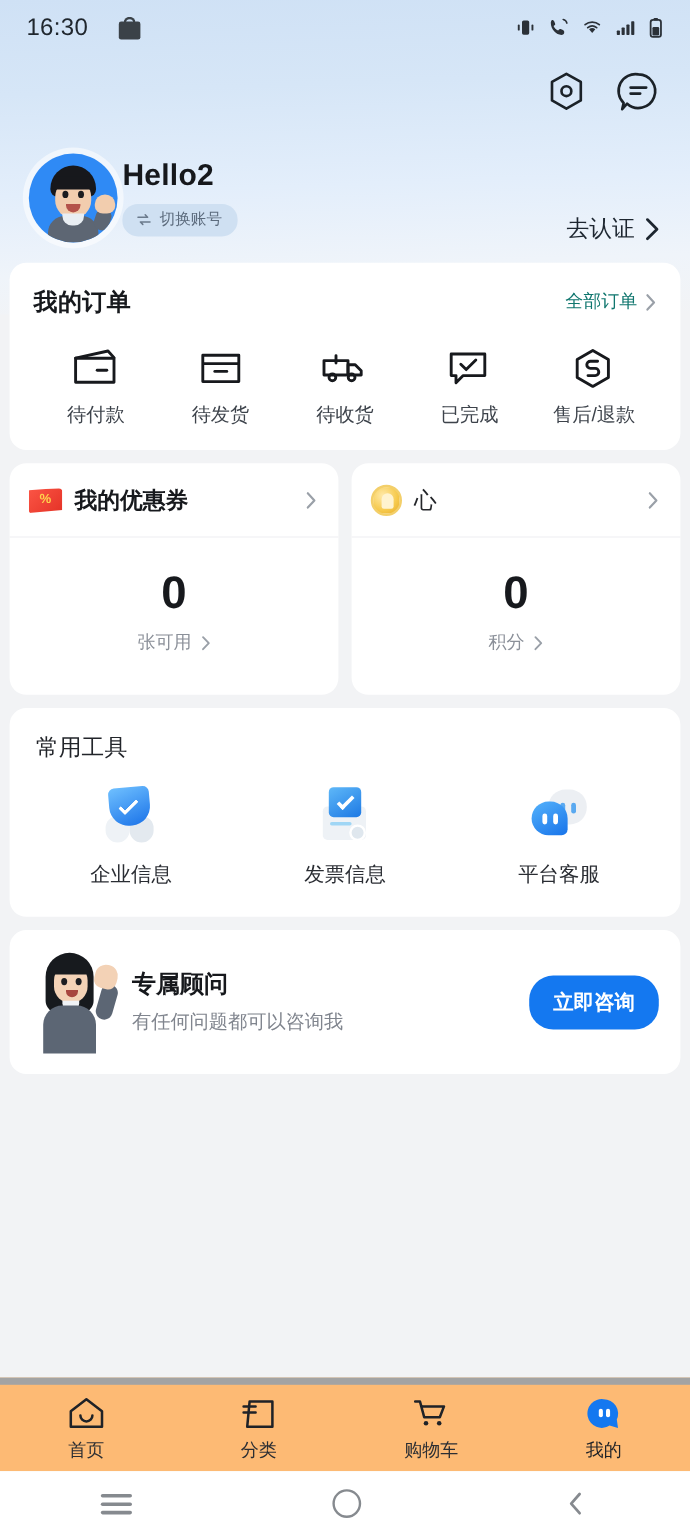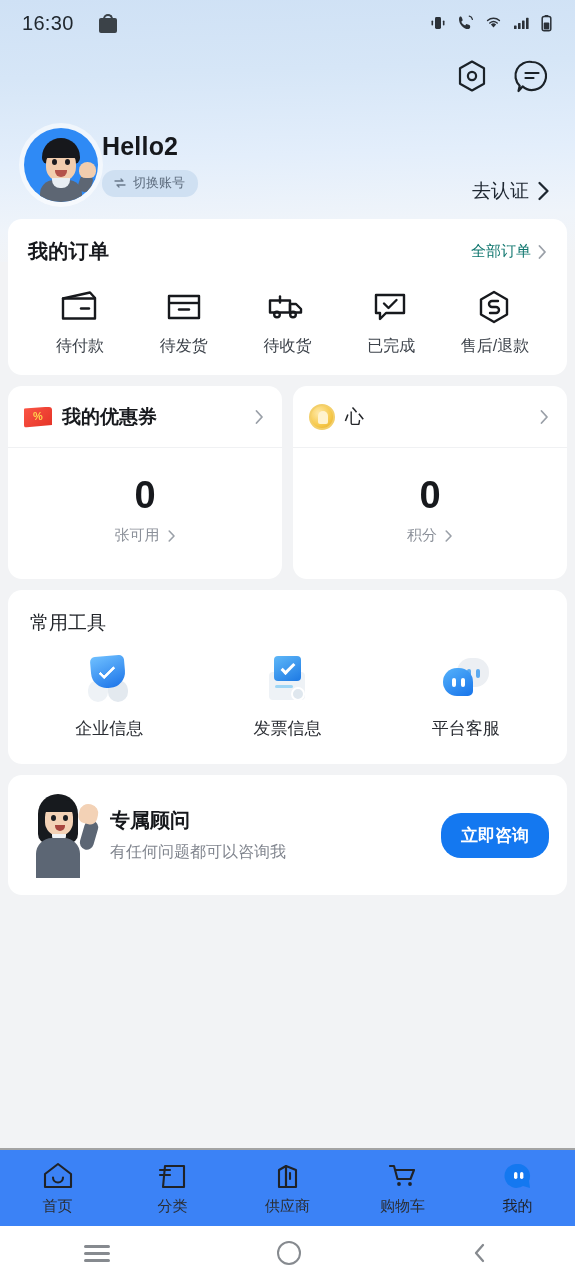--- a/index.html
+++ b/index.html
@@ -170,21 +170,21 @@
   .ad-hand { position:absolute; right:0px; top:12px; width:19px; height:20px; background:#f3d2b6; border-radius:9px 9px 7px 7px; transform:rotate(14deg); }
   .adv-txt { flex:1; }
   .adv-title { font-size:20px; font-weight:700; color:#16181c; }
   .adv-sub { font-size:16px; color:#80858e; margin-top:8px; }
   .adv-btn { background:#1478f0; color:#fff; font-size:17px; font-weight:700;
              padding:11px 20px; border-radius:20px; border:none; white-space:nowrap; }
 
   
   .tabbar {
     position:absolute; left:0; right:0; bottom:54px; height:78px;
-    background:#3b82f6; border-top:2px solid #a3a3a3;
+    background:#fdba74; border-top:6px solid #a3a3a3;
     display:flex; align-items:center; z-index:3;
   }
   .tab { flex:1; display:flex; flex-direction:column; align-items:center; gap:6px; }
   .tab-lab { font-size:15px; color:#2b2e33; }
   .tab.active .tab-lab { color:#1f2227; }
 
   
   .androidnav {
     position:absolute; left:0; right:0; bottom:0; height:54px;
     background:#fff; display:flex; align-items:center; justify-content:space-around; z-index:3;
@@ -463,28 +463,20 @@
     </div>
 
     <div class="tab">
       <svg width="34" height="30" viewBox="0 0 34 30">
         <path d="M9 5h19v21H7z" fill="none" stroke="#1f2227" stroke-width="2.1" stroke-linejoin="round"></path>
         <path d="M4 9h10M4 14h10" stroke="#1f2227" stroke-width="2.1" stroke-linecap="round"></path>
       </svg>
       <span class="tab-lab">分类</span>
     </div>
 
-    <div class="tab">
-      <svg width="34" height="30" viewBox="0 0 34 30">
-        <path d="M8 26V9l7-4v21z" fill="none" stroke="#1f2227" stroke-width="2.1" stroke-linejoin="round"></path>
-        <path d="M15 26V5l10 4v17z" fill="none" stroke="#1f2227" stroke-width="2.1" stroke-linejoin="round"></path>
-        <path d="M19 12v6" stroke="#1f2227" stroke-width="2.1" stroke-linecap="round"></path>
-      </svg>
-      <span class="tab-lab">供应商</span>
-    </div>
 
     <div class="tab">
       <svg width="34" height="30" viewBox="0 0 34 30">
         <path d="M4 5h4l3.5 13h13L28 9H10" fill="none" stroke="#1f2227" stroke-width="2.1" stroke-linecap="round" stroke-linejoin="round"></path>
         <circle cx="13" cy="23" r="1.9" fill="#1f2227"></circle>
         <circle cx="24" cy="23" r="1.9" fill="#1f2227"></circle>
       </svg>
       <span class="tab-lab">购物车</span>
     </div>
 

